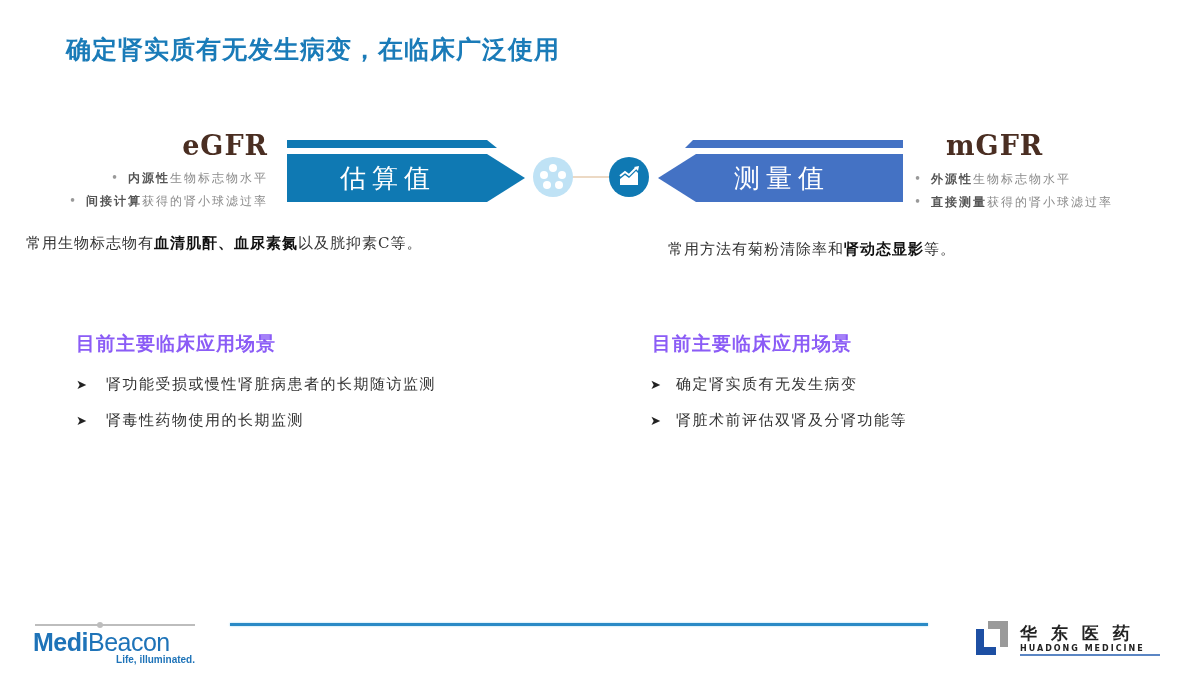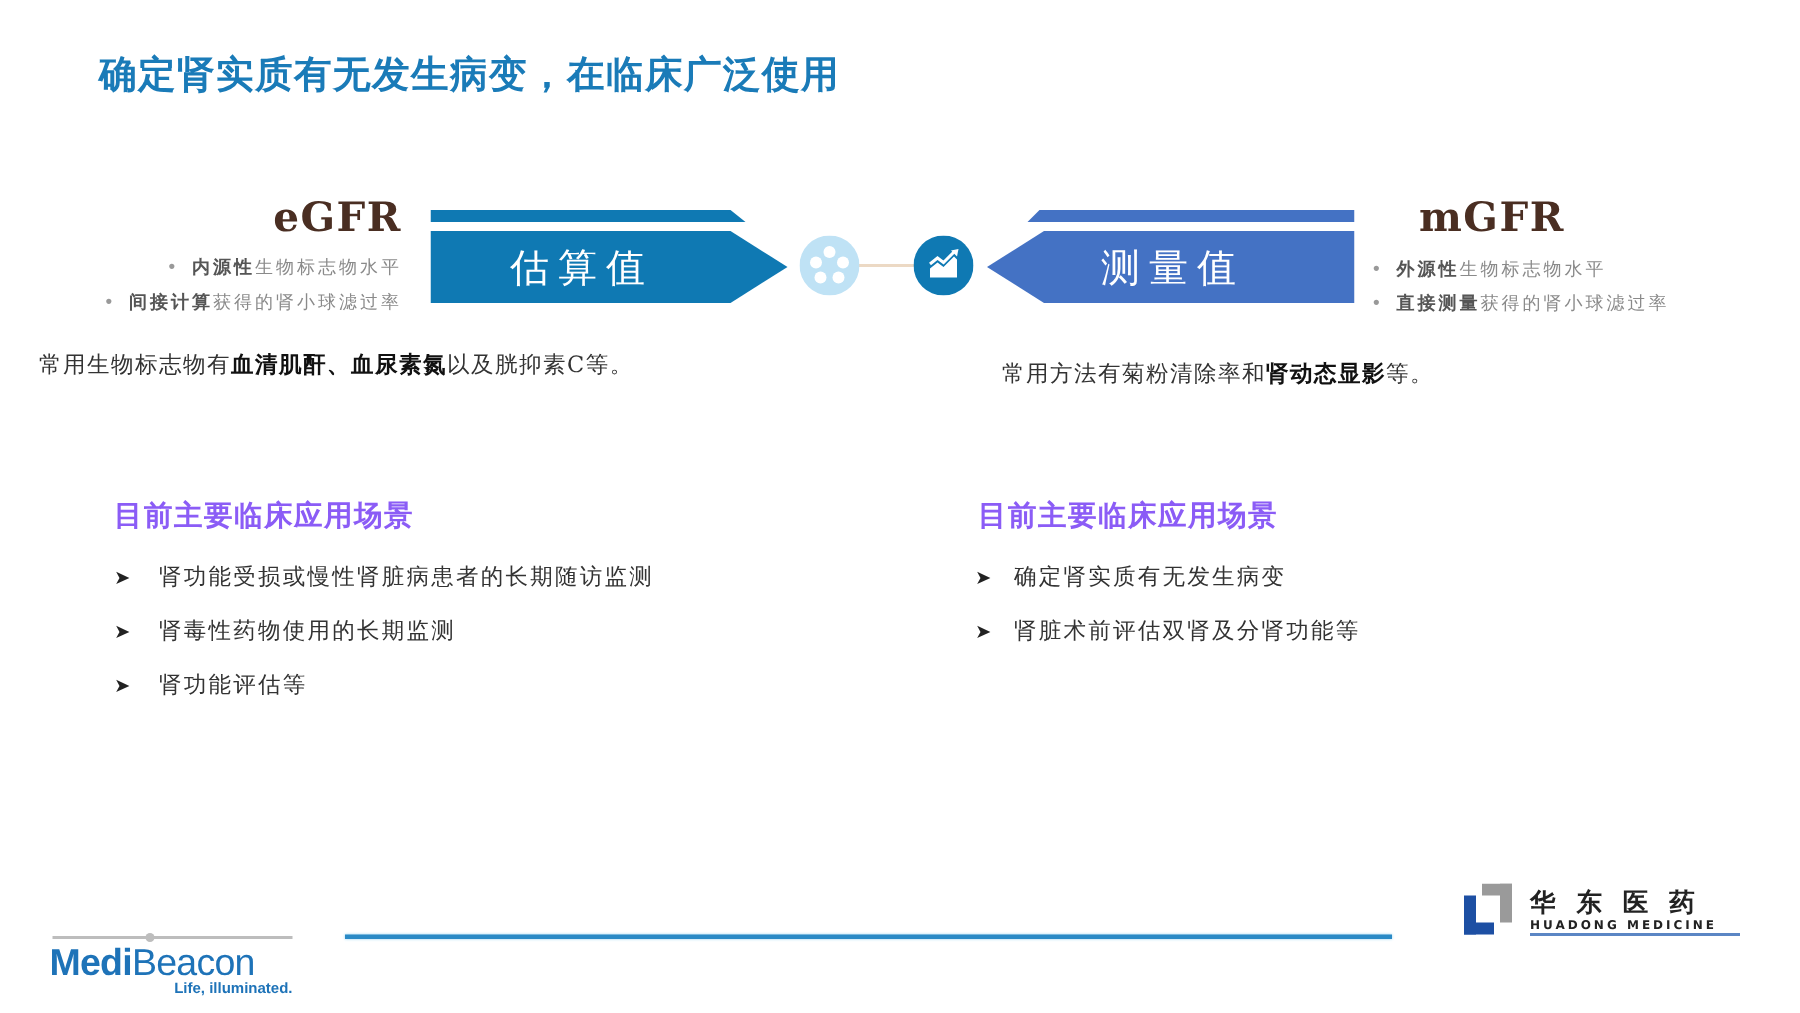--- a/index.html
+++ b/index.html
@@ -72,42 +72,41 @@
   <span>常用生物标志物有</span><b>血清肌酐、血尿素氮</b><span>以及胱抑素C等。</span>
 </div>
 <div class="abs note" style="left:668px; top:240px;">
   <span>常用方法有菊粉清除率和</span><b>肾动态显影</b><span>等。</span>
 </div>
 
 <div class="abs scen-title" style="left:76px; top:331px;">目前主要临床应用场景</div>
 <div class="abs" style="left:76px; top:366px;">
   <div class="scen-item"><span class="arrow">➤</span><span>肾功能受损或慢性肾脏病患者的长期随访监测</span></div>
   <div class="scen-item"><span class="arrow">➤</span><span>肾毒性药物使用的长期监测</span></div>
-  <div class="scen-item"><span class="arrow">➤</span><span>肾功能评估等</span></div>
 </div>
 
 <div class="abs scen-title" style="left:652px; top:331px;">目前主要临床应用场景</div>
 <div class="abs" style="left:650px; top:366px;">
   <div class="scen-item"><span class="arrow" style="width:26px">➤</span><span>确定肾实质有无发生病变</span></div>
   <div class="scen-item"><span class="arrow" style="width:26px">➤</span><span>肾脏术前评估双肾及分肾功能等</span></div>
 </div>
 
 <div class="abs" style="left:230px; top:623px; width:698px; height:3px; background:#2a8ac6; box-shadow:0 0 2px #8fd0f0;"></div>
 
 <div class="abs" style="left:33px; top:624px; width:164px;">
   <div style="height:2px; background:#bdbdbd; margin:0 2px 4px 2px; position:relative;">
     <div style="position:absolute; left:62px; top:-2px; width:6px; height:6px; border-radius:3px; background:#bdbdbd;"></div>
   </div>
   <div style="font-family:'Liberation Sans', sans-serif; font-size:25px; color:#1e73b8; line-height:24px; letter-spacing:-0.5px;">
     <b>Medi</b><span>Beacon</span>
   </div>
   <div style="font-family:'Liberation Sans', sans-serif; font-size:10px; font-weight:bold; color:#1e73b8; text-align:right; padding-right:2px;">Life, illuminated.</div>
 </div>
 
-<div class="abs" style="left:976px; top:588px; width:190px; height:40px;">
+<div class="abs" style="left:976px; top:620px; width:190px; height:40px;">
   <svg width="36" height="36" style="position:absolute; left:0; top:1px;">
     <rect x="0" y="8" width="8" height="26" fill="#1d4fa3"></rect>
     <rect x="0" y="26" width="20" height="8" fill="#1d4fa3"></rect>
     <rect x="12" y="0" width="20" height="8" fill="#9a9a9a"></rect>
     <rect x="24" y="0" width="8" height="26" fill="#9a9a9a"></rect>
   </svg>
   <div style="position:absolute; left:44px; top:2px; font-family:'DejaVu Sans', sans-serif; font-size:17px; font-weight:bold; color:#222; letter-spacing:4px; white-space:nowrap;">华 东 医 药</div>
   <div style="position:absolute; left:44px; top:24px; font-family:'DejaVu Sans', sans-serif; font-size:8px; font-weight:bold; color:#222; letter-spacing:2px; white-space:nowrap;">HUADONG MEDICINE</div>
   <div style="position:absolute; left:44px; top:34px; width:140px; height:2px; background:#5b86c4;"></div>
 </div>

